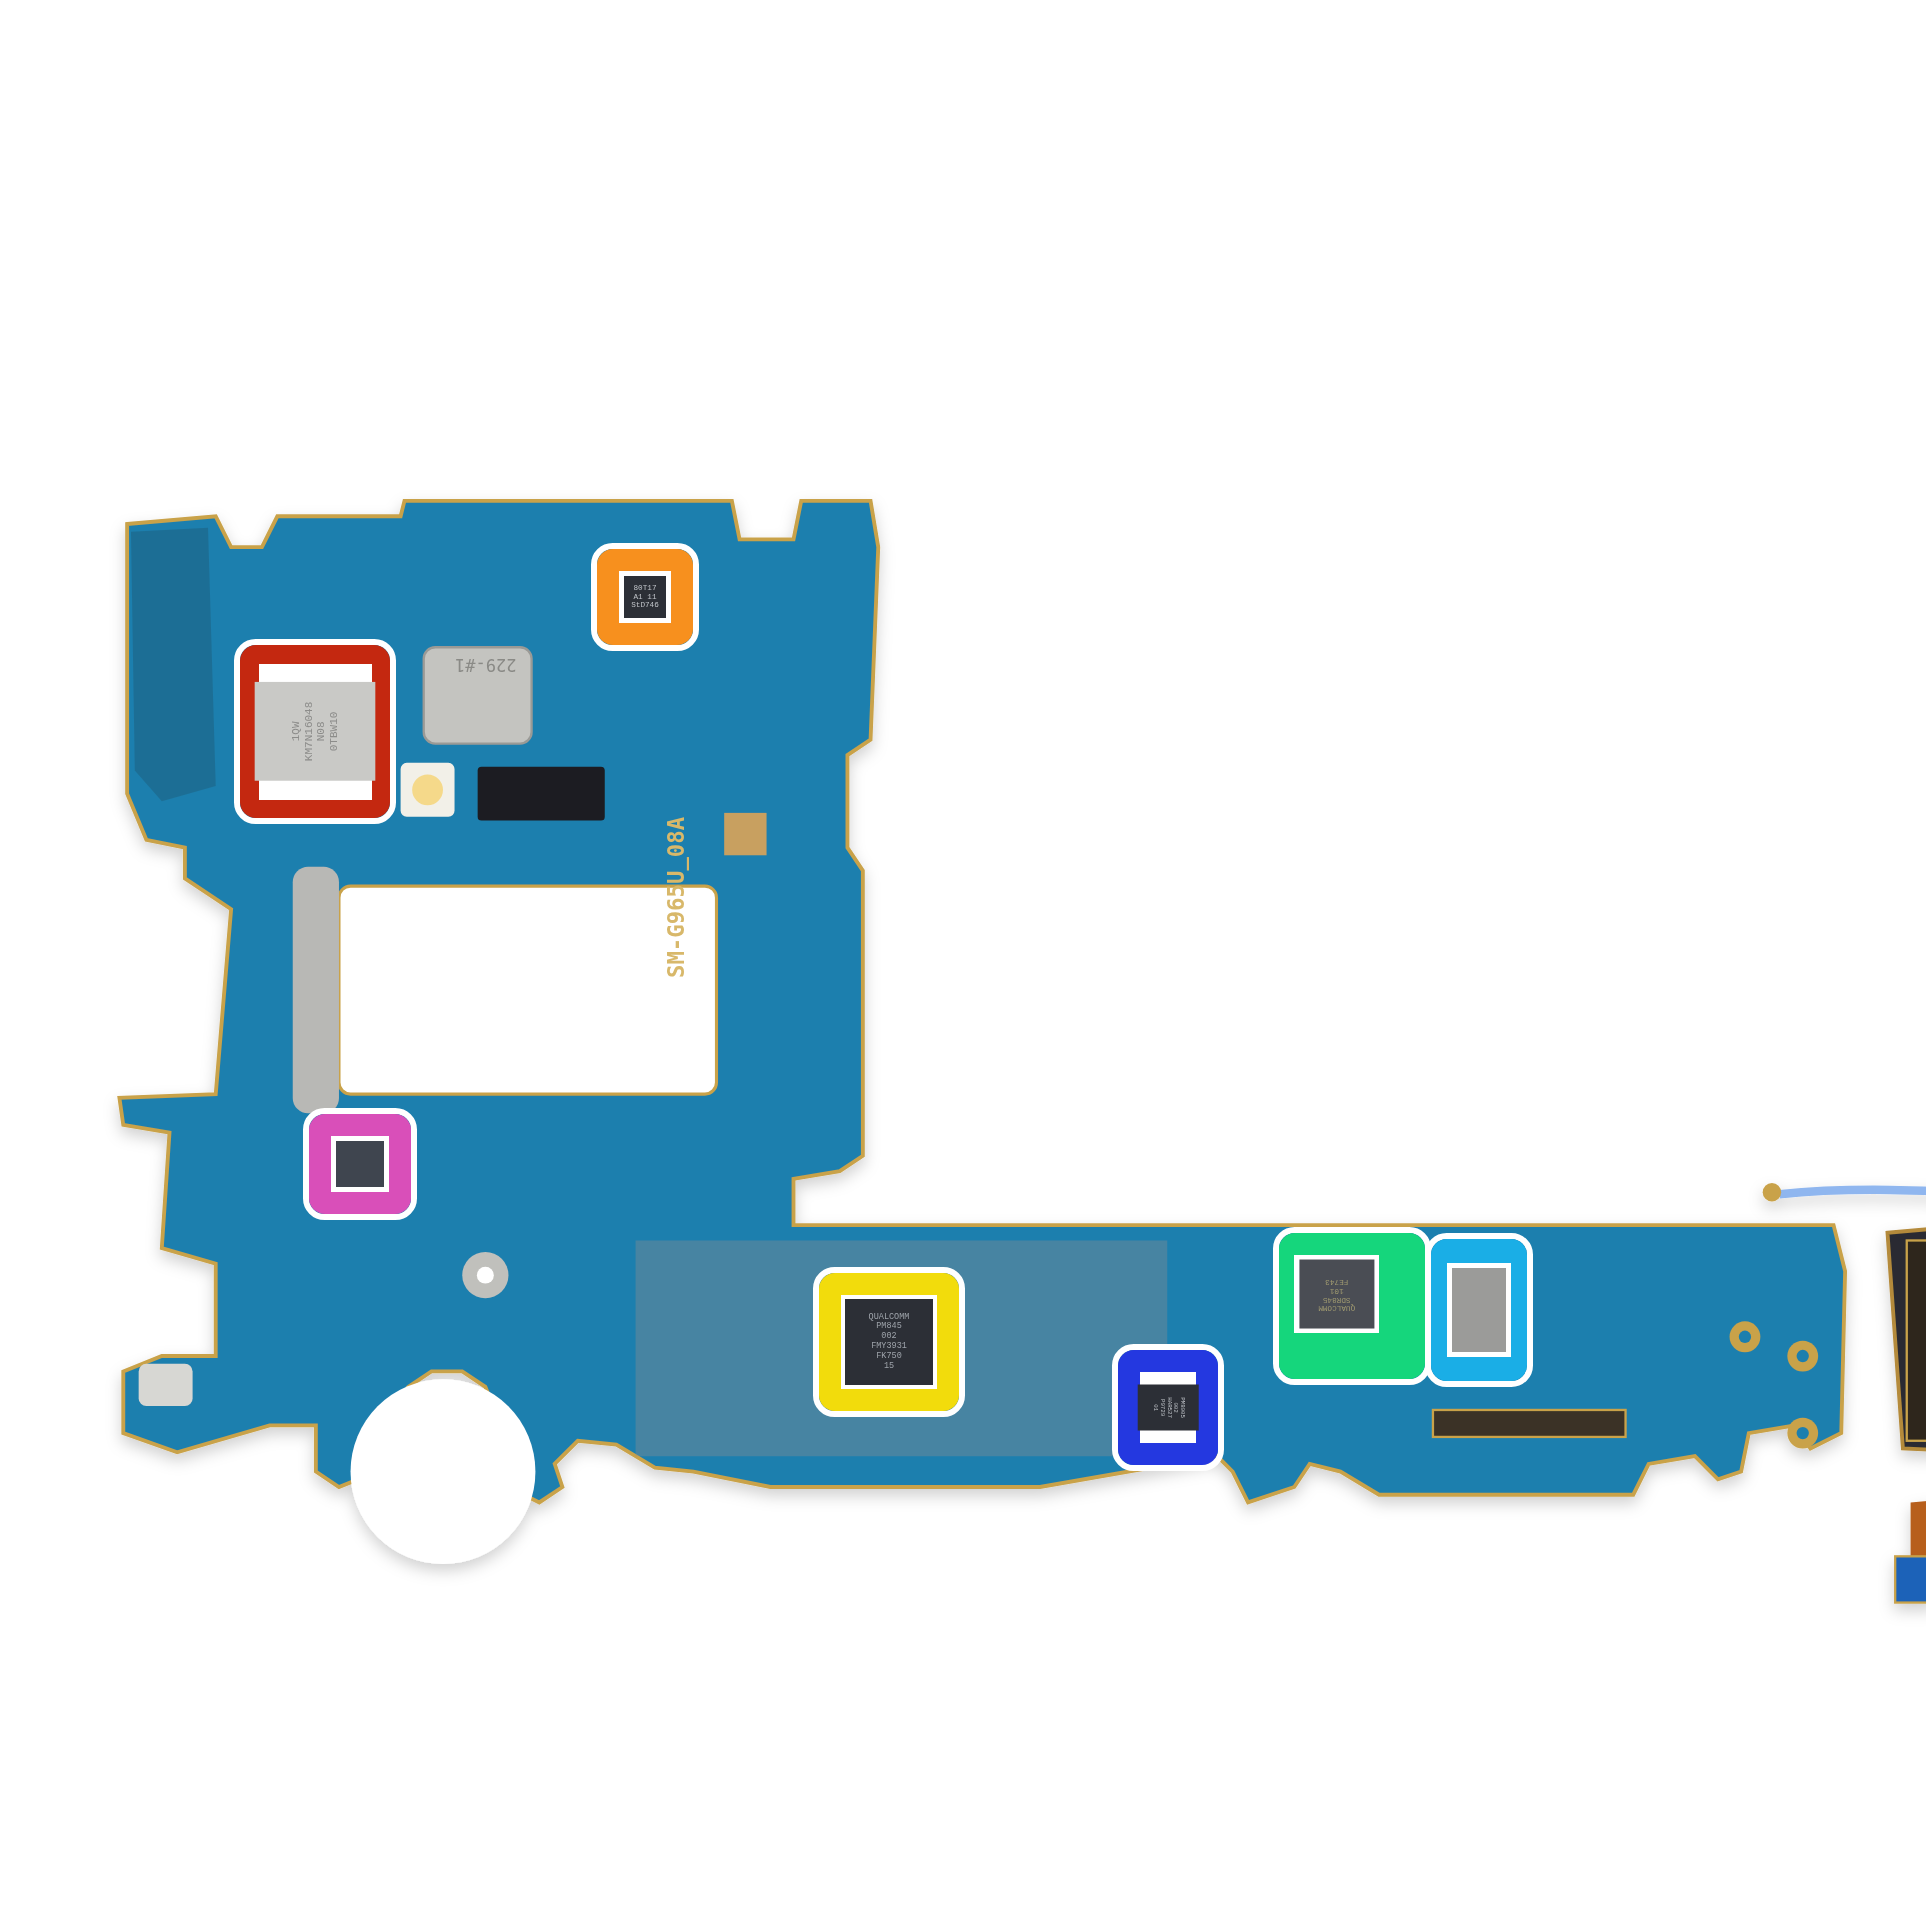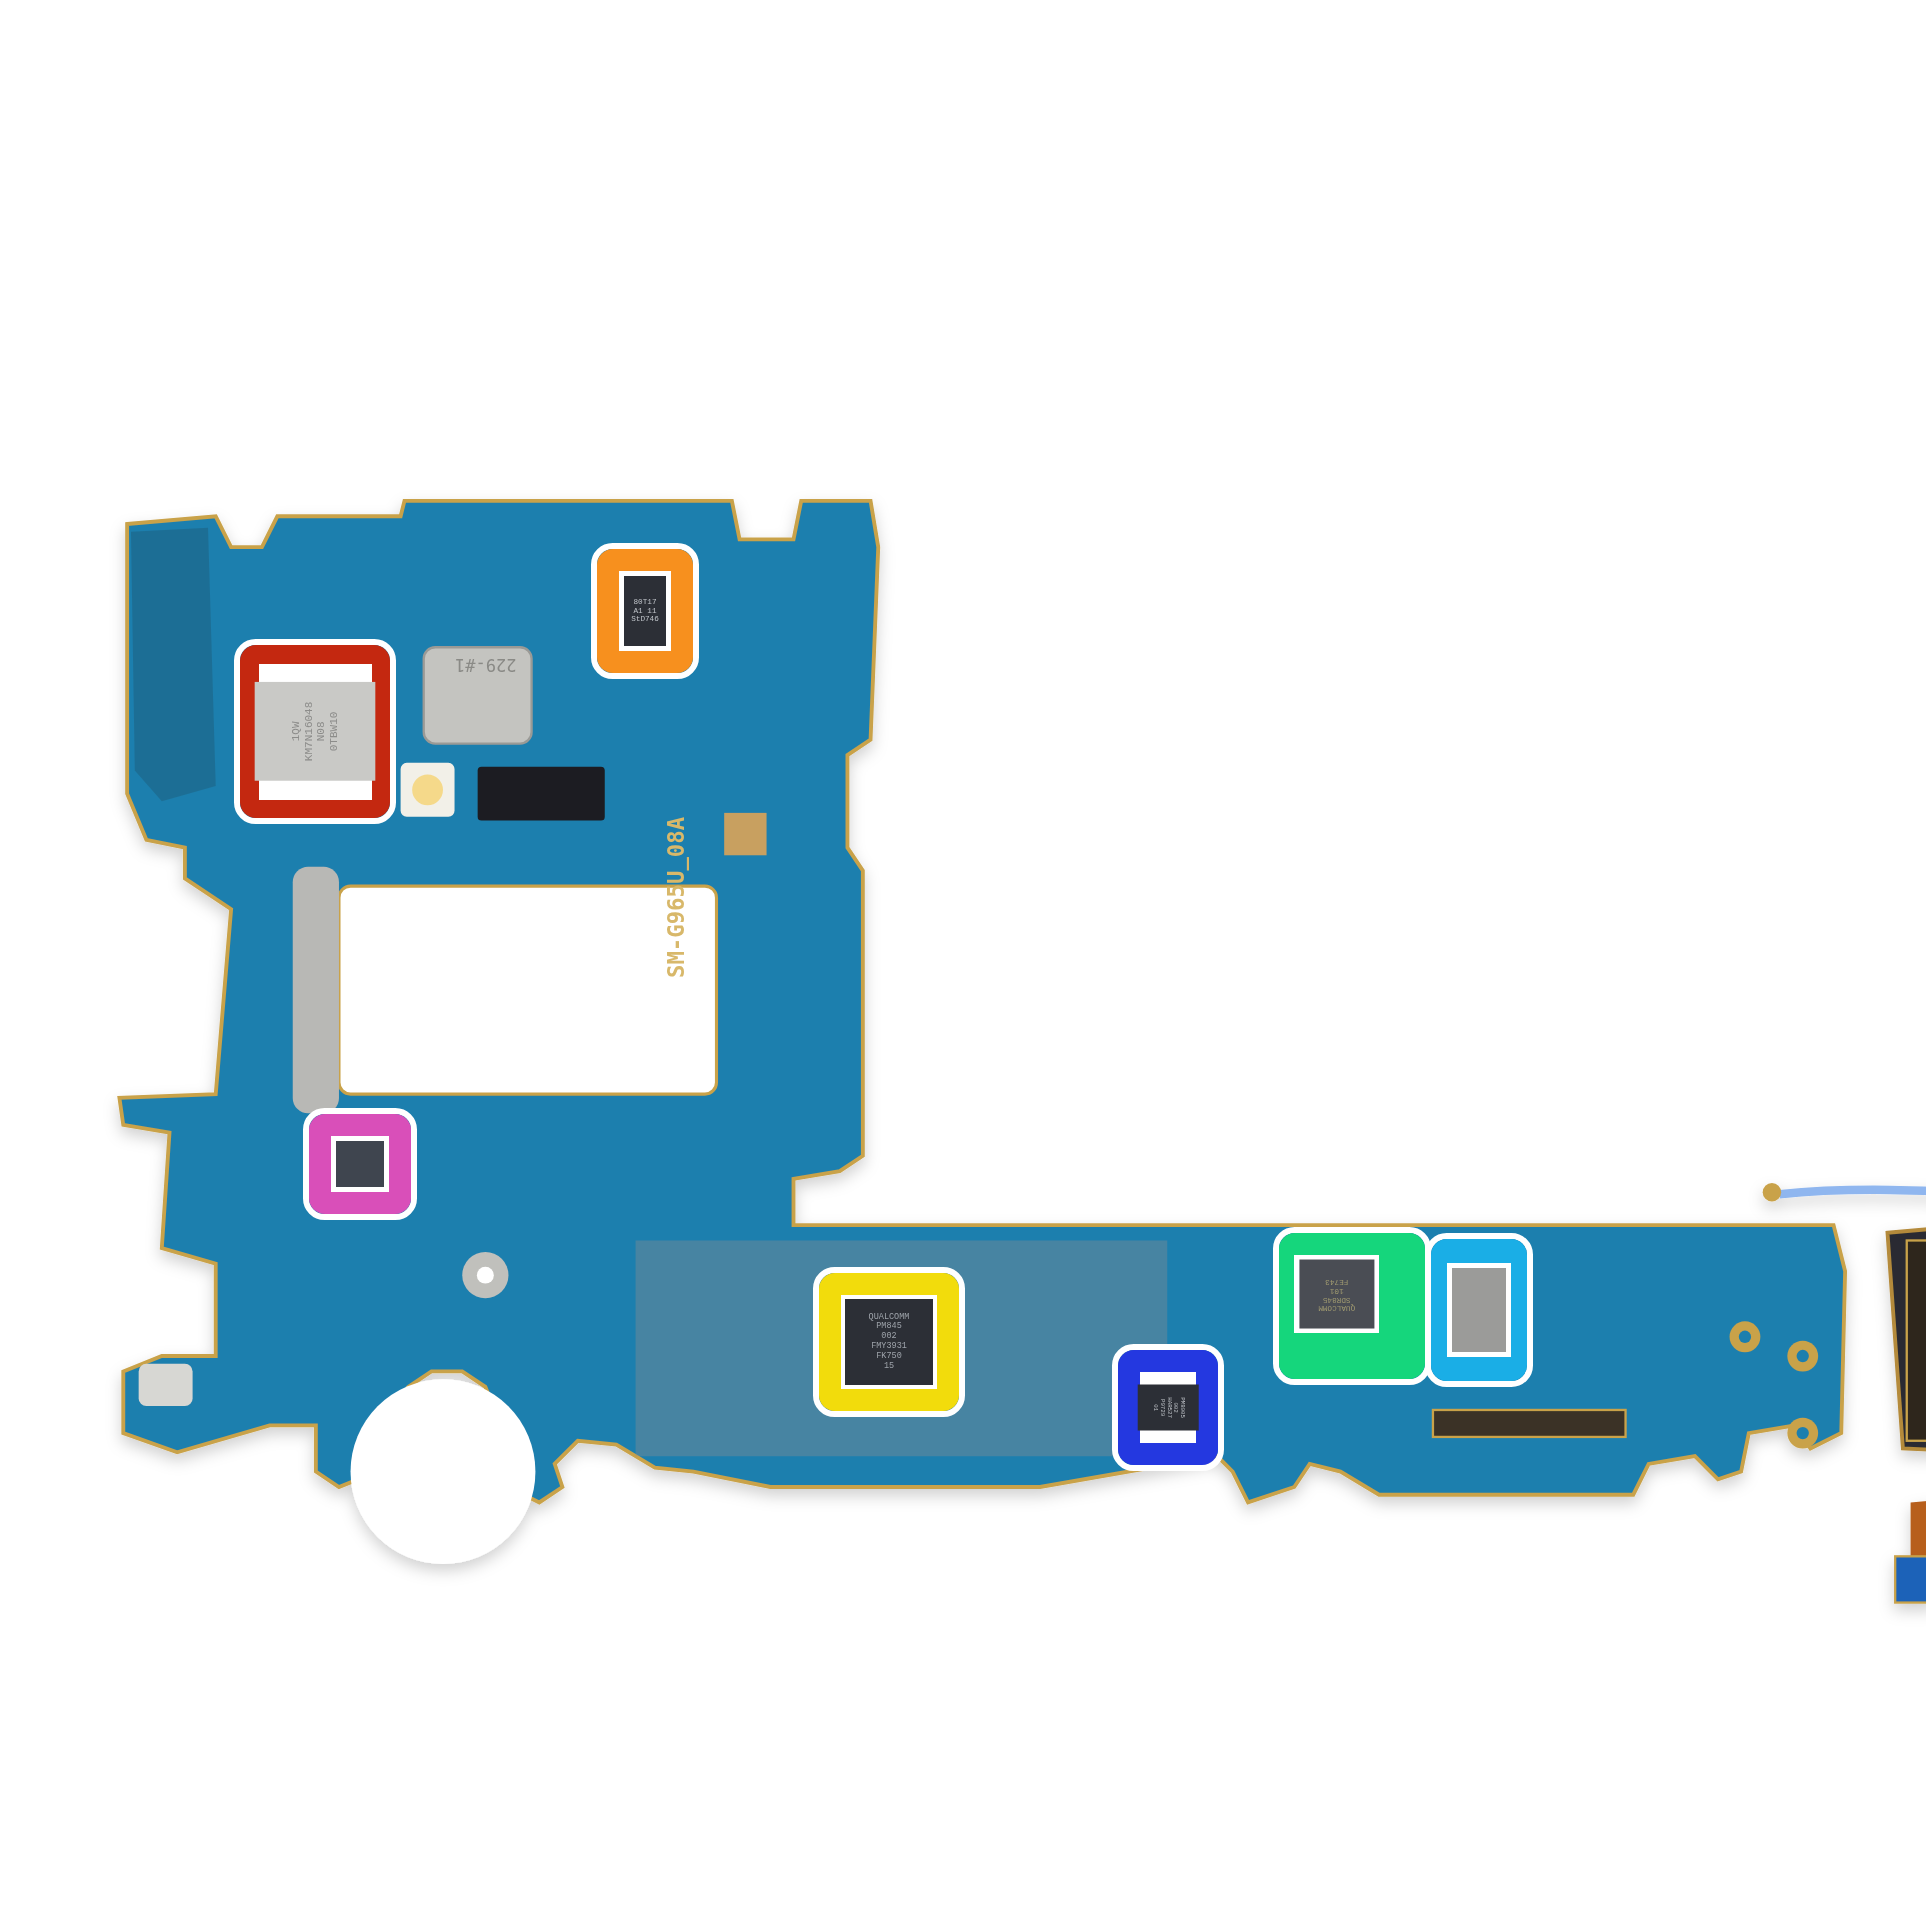--- a/index.html
+++ b/index.html
@@ -97,21 +97,21 @@
     <div class="win" style="left:18.5px;top:18.5px;right:18.5px;bottom:18.5px;">
       <div class="chip silver" style="font-size:11.6px;transform:rotate(-90deg) scale(0.95);">
         <span>1QW</span>
         <span>KM7N16048</span>
         <span>N08</span>
         <span>0TBW10</span>
       </div>
     </div>
   </div>
 
-  <div class="hl" style="left:591px;top:543px;width:108px;height:136px;">
+  <div class="hl" style="left:591px;top:543px;width:108px;height:108px;">
     <div class="ring" style="background:#f7901e;"></div>
     <div class="win" style="left:22.3px;top:22.3px;right:22.3px;bottom:22.3px;">
       <div class="chip" style="font-size:7.7px;">
         <span>80T17</span>
         <span>A1 11</span>
         <span>StD746</span>
       </div>
     </div>
   </div>
 

